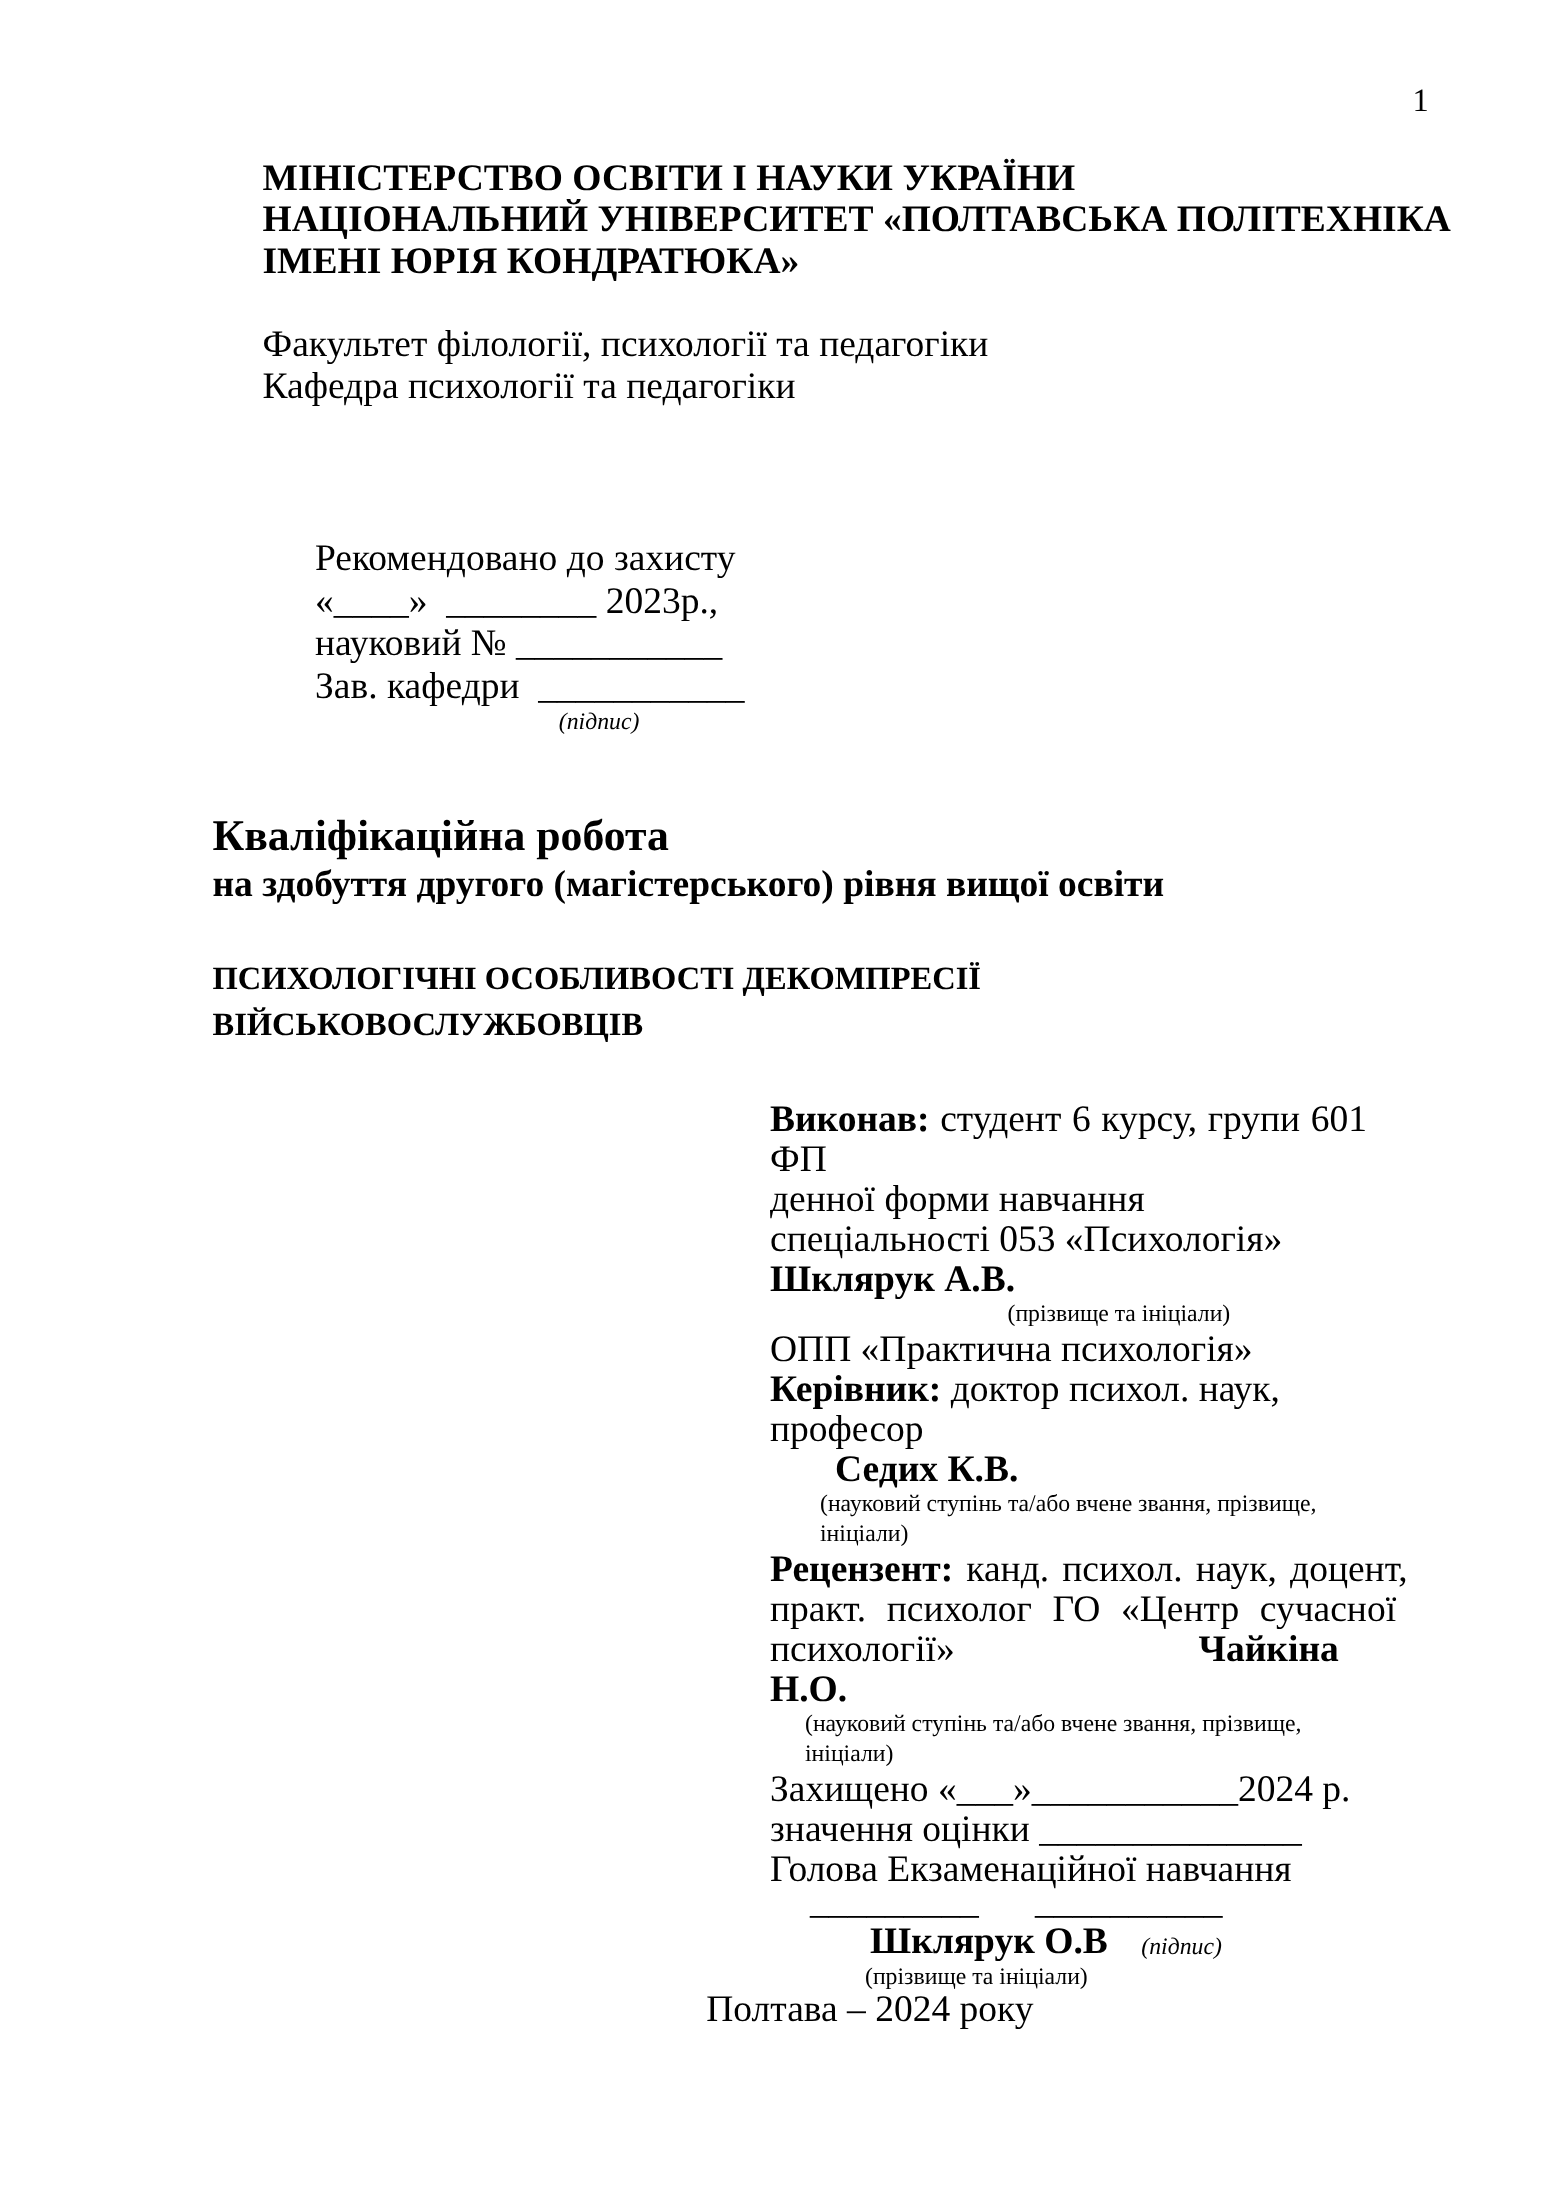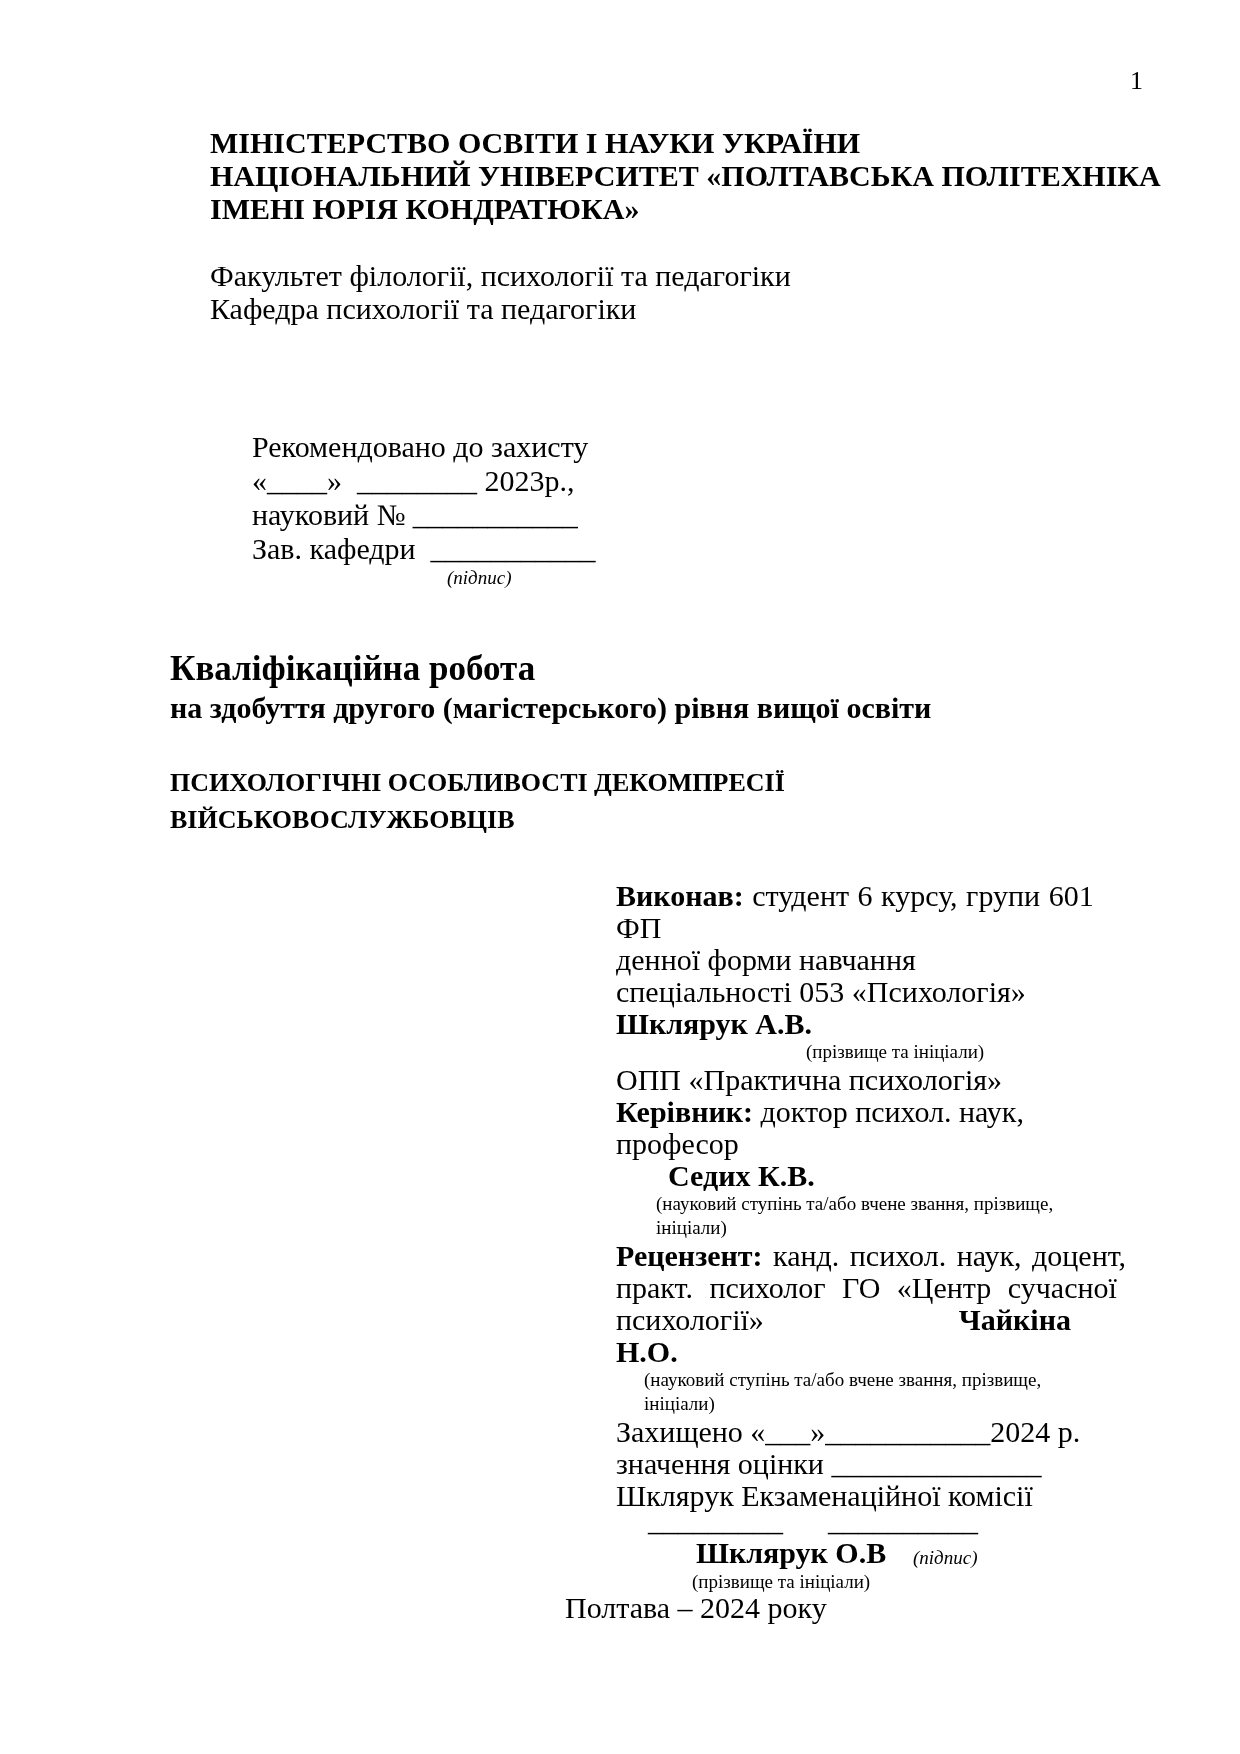--- a/index.html
+++ b/index.html
@@ -74,21 +74,21 @@
   <div class="ln">професор</div>
   <div class="ln b ind-sup">Седих К.В.</div>
   <div class="sm ind-note1">(науковий ступінь та/або вчене звання, прізвище, ініціали)</div>
   <div class="ln ws3"><span class="b">Рецензент:</span><span> </span><span>канд. психол. наук, доцент,</span></div>
   <div class="ln ws9">практ. психолог ГО «Центр сучасної</div>
   <div class="ln split"><span>психології»</span><span class="b">Чайкіна</span></div>
   <div class="ln b">Н.О.</div>
   <div class="sm ind-note2">(науковий ступінь та/або вчене звання, прізвище, ініціали)</div>
   <div class="ln">Захищено «___»___________2024 р.</div>
   <div class="ln">значення оцінки ______________</div>
-  <div class="ln">Шклярук Екзаменаційної комісії</div>
+  <div class="ln">Голова Екзаменаційної навчання</div>
 </div>
 
 <div class="abs ln" style="left:648px;top:1505px;">_________      __________</div>
 <div class="abs ln b" style="left:696px;top:1537px;">Шклярук О.В</div>
 <div class="abs sm it" style="left:913px;top:1546px;">(підпис)</div>
 <div class="abs sm" style="left:692px;top:1570px;">(прізвище та ініціали)</div>
 
 <div class="abs ln" style="left:565px;top:1592px;">Полтава – 2024 року</div>
 
 </body></html>

